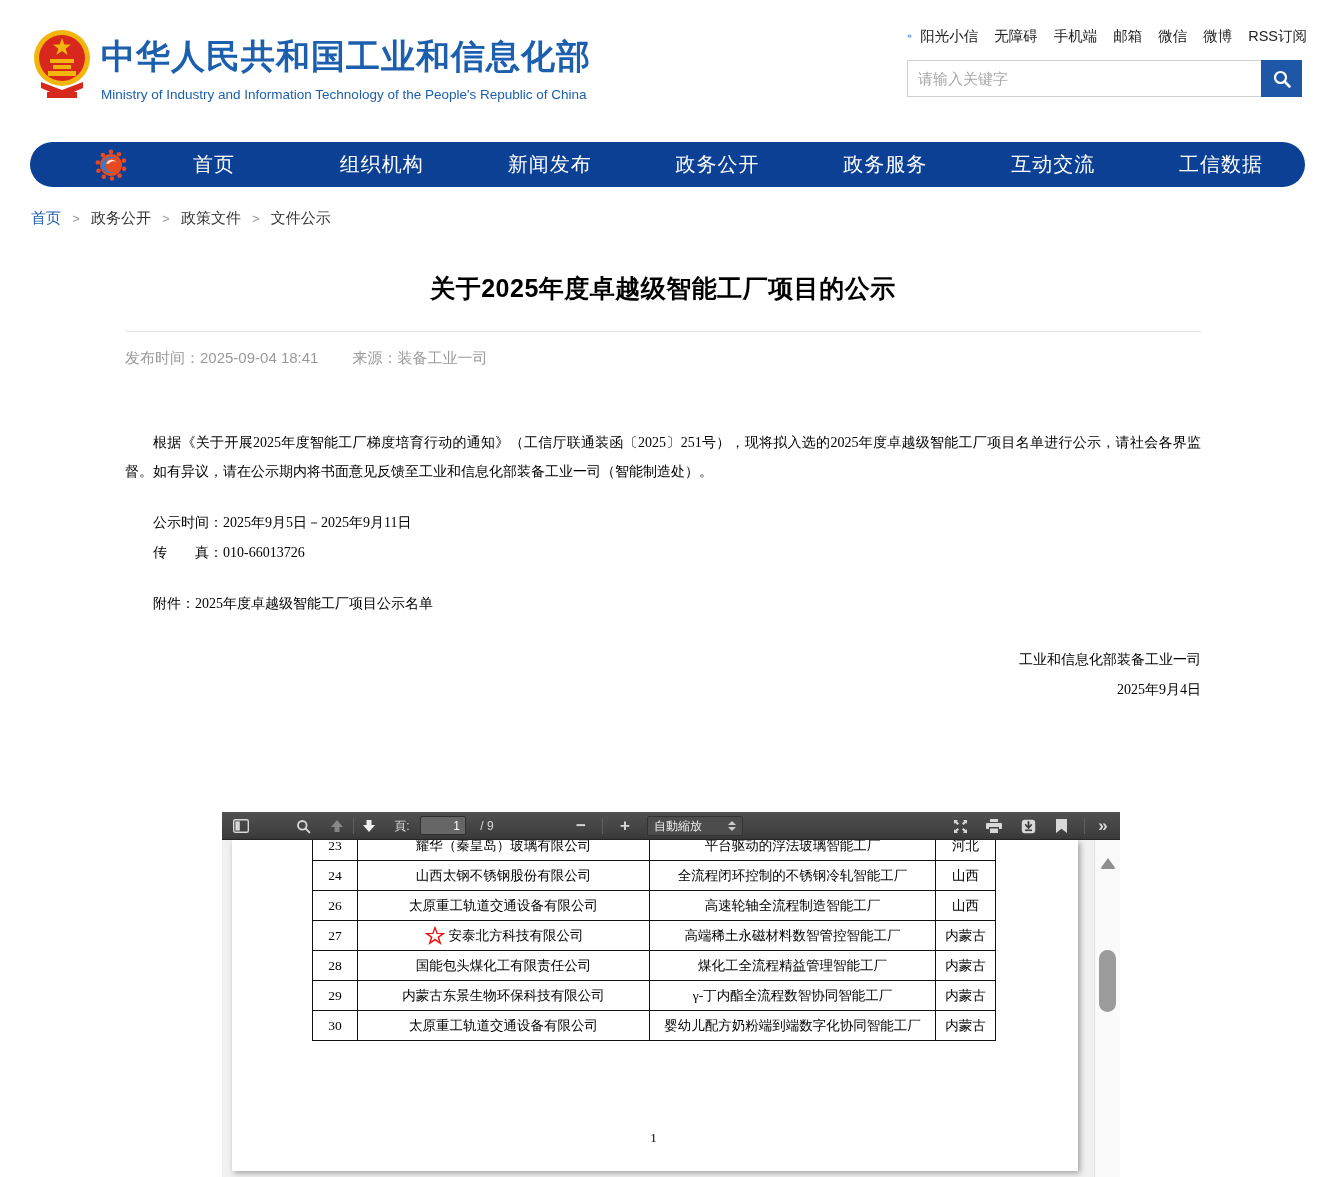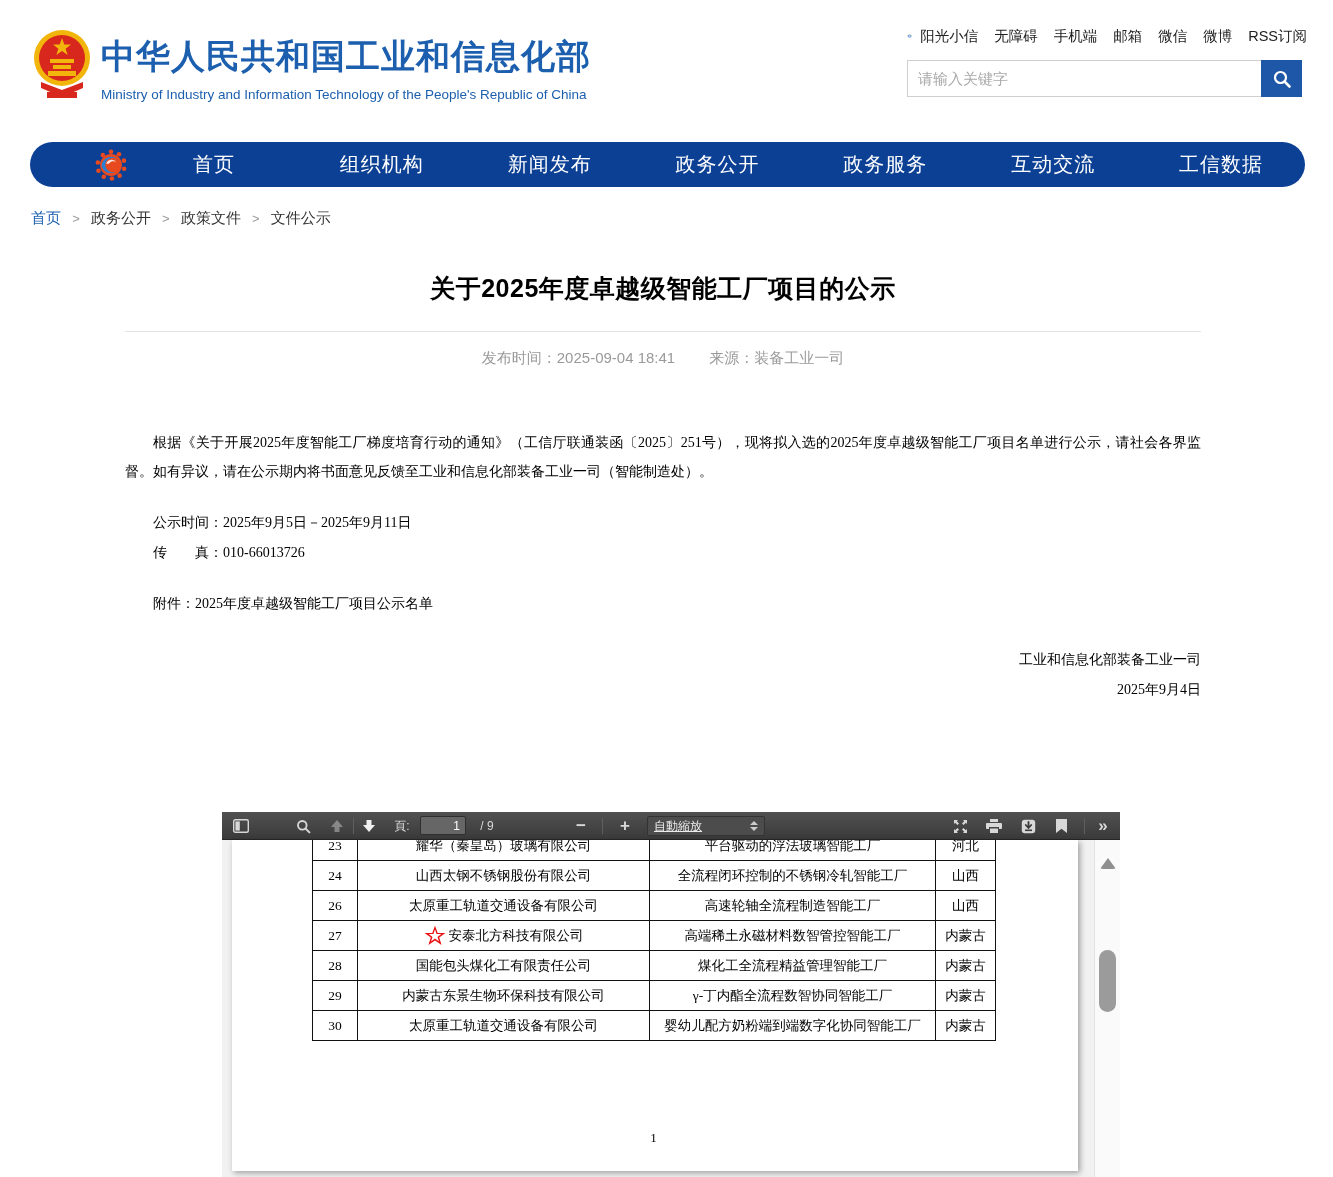--- a/index.html
+++ b/index.html
@@ -29,38 +29,38 @@
   .nav-item { flex:1; text-align:center; color:#fff; font-size:20px; text-decoration:none; cursor:pointer; letter-spacing:1px; }
   
   .breadcrumb { position:absolute; left:31px; top:209px; font-size:15px; color:#333; }
   .breadcrumb .sep { color:#999; margin:0 7px; font-size:13px; }
   .crumb { color:#333; text-decoration:none; cursor:pointer; }
   .crumb.first { color:#1c5fae; }
   
   .article { position:absolute; left:125px; top:272px; width:1076px; }
   .art-title { text-align:center; font-size:25px; font-weight:bold; color:#000; letter-spacing:0.5px; }
   .art-divider { border:none; border-top:1px solid #e3e3e3; margin-top:26px; }
-  .art-meta { text-align:center; color:#9a9a9a; font-size:15px; margin-top:17px; }
+  .art-meta { text-align:left; color:#9a9a9a; font-size:15px; margin-top:17px; }
   .art-meta .gap { display:inline-block; width:34px; }
   .art-body { font-family:Liberation Serif, serif; font-size:14px; color:#000; }
   .para1 { margin-top:60px; text-indent:2em; line-height:29px; text-align:justify; }
   .info-lines { margin-top:22px; line-height:29.5px; padding-left:2em; }
   .attach-line { margin-top:28px; padding-left:2em; }
   .sign-block { margin-top:32px; text-align:right; line-height:30px; }
   
   .pdf-viewer { position:absolute; left:222px; top:812px; width:898px; height:365px; background:#f1f1f1; overflow:hidden; }
   .pdf-toolbar { position:absolute; left:0; top:0; width:100%; height:28px;
     background:linear-gradient(#515151,#3a3a3a); border-bottom:1px solid #272727; color:#d8d8d8; font-size:12px; }
   .tb { position:absolute; top:0; height:28px; display:flex; align-items:center; justify-content:center; cursor:pointer; color:#d8d8d8; }
   .tb.static { cursor:default; }
   .tb-sep { position:absolute; top:6px; width:1px; height:16px; background:#5e5e5e; }
   .page-input { position:absolute; left:198px; top:4px; width:46px; height:19px; background:#666;
     border:1px solid #2e2e2e; border-radius:2px; color:#fff; font-size:12px; text-align:right; padding-right:5px; outline:none; }
-  .zoom-select { position:absolute; left:425px; top:4px; width:118px; height:20px; background:#4c4c4c;
-    border:1px solid #333; border-radius:2px; display:flex; align-items:center; padding:0 6px; color:#ececec; font-size:12px; cursor:pointer;text-decoration:underline; }
+  .zoom-select { position:absolute; left:425px; top:4px; width:96px; height:20px; background:#4c4c4c;
+    border:1px solid #333; border-radius:2px; display:flex; align-items:center; padding:0 6px; color:#ececec; font-size:12px; cursor:pointer; }
   .zoom-select .zs-label { flex:1; }
   .zs-arrows { display:flex; flex-direction:column; gap:2px; align-items:center; }
   .zs-arrows i { display:block; width:0; height:0; border-left:4px solid transparent; border-right:4px solid transparent; }
   .zs-arrows i.up { border-bottom:4px solid #ccc; }
   .zs-arrows i.dn { border-top:4px solid #ccc; }
   .sign-glyph { font-size:17px; font-weight:bold; }
   .pdf-page { position:absolute; left:10px; top:28px; width:846px; height:331px; background:#fff;
     box-shadow:2px 2px 6px rgba(0,0,0,.35); overflow:hidden; }
   .pdf-table-wrap { margin:-10px 0 0 80px; width:683px; }
   table.pdf-table { border-collapse:collapse; width:683px; font-family:"Liberation Serif","DejaVu Serif",serif; font-size:13.5px; color:#000; table-layout:fixed; }

